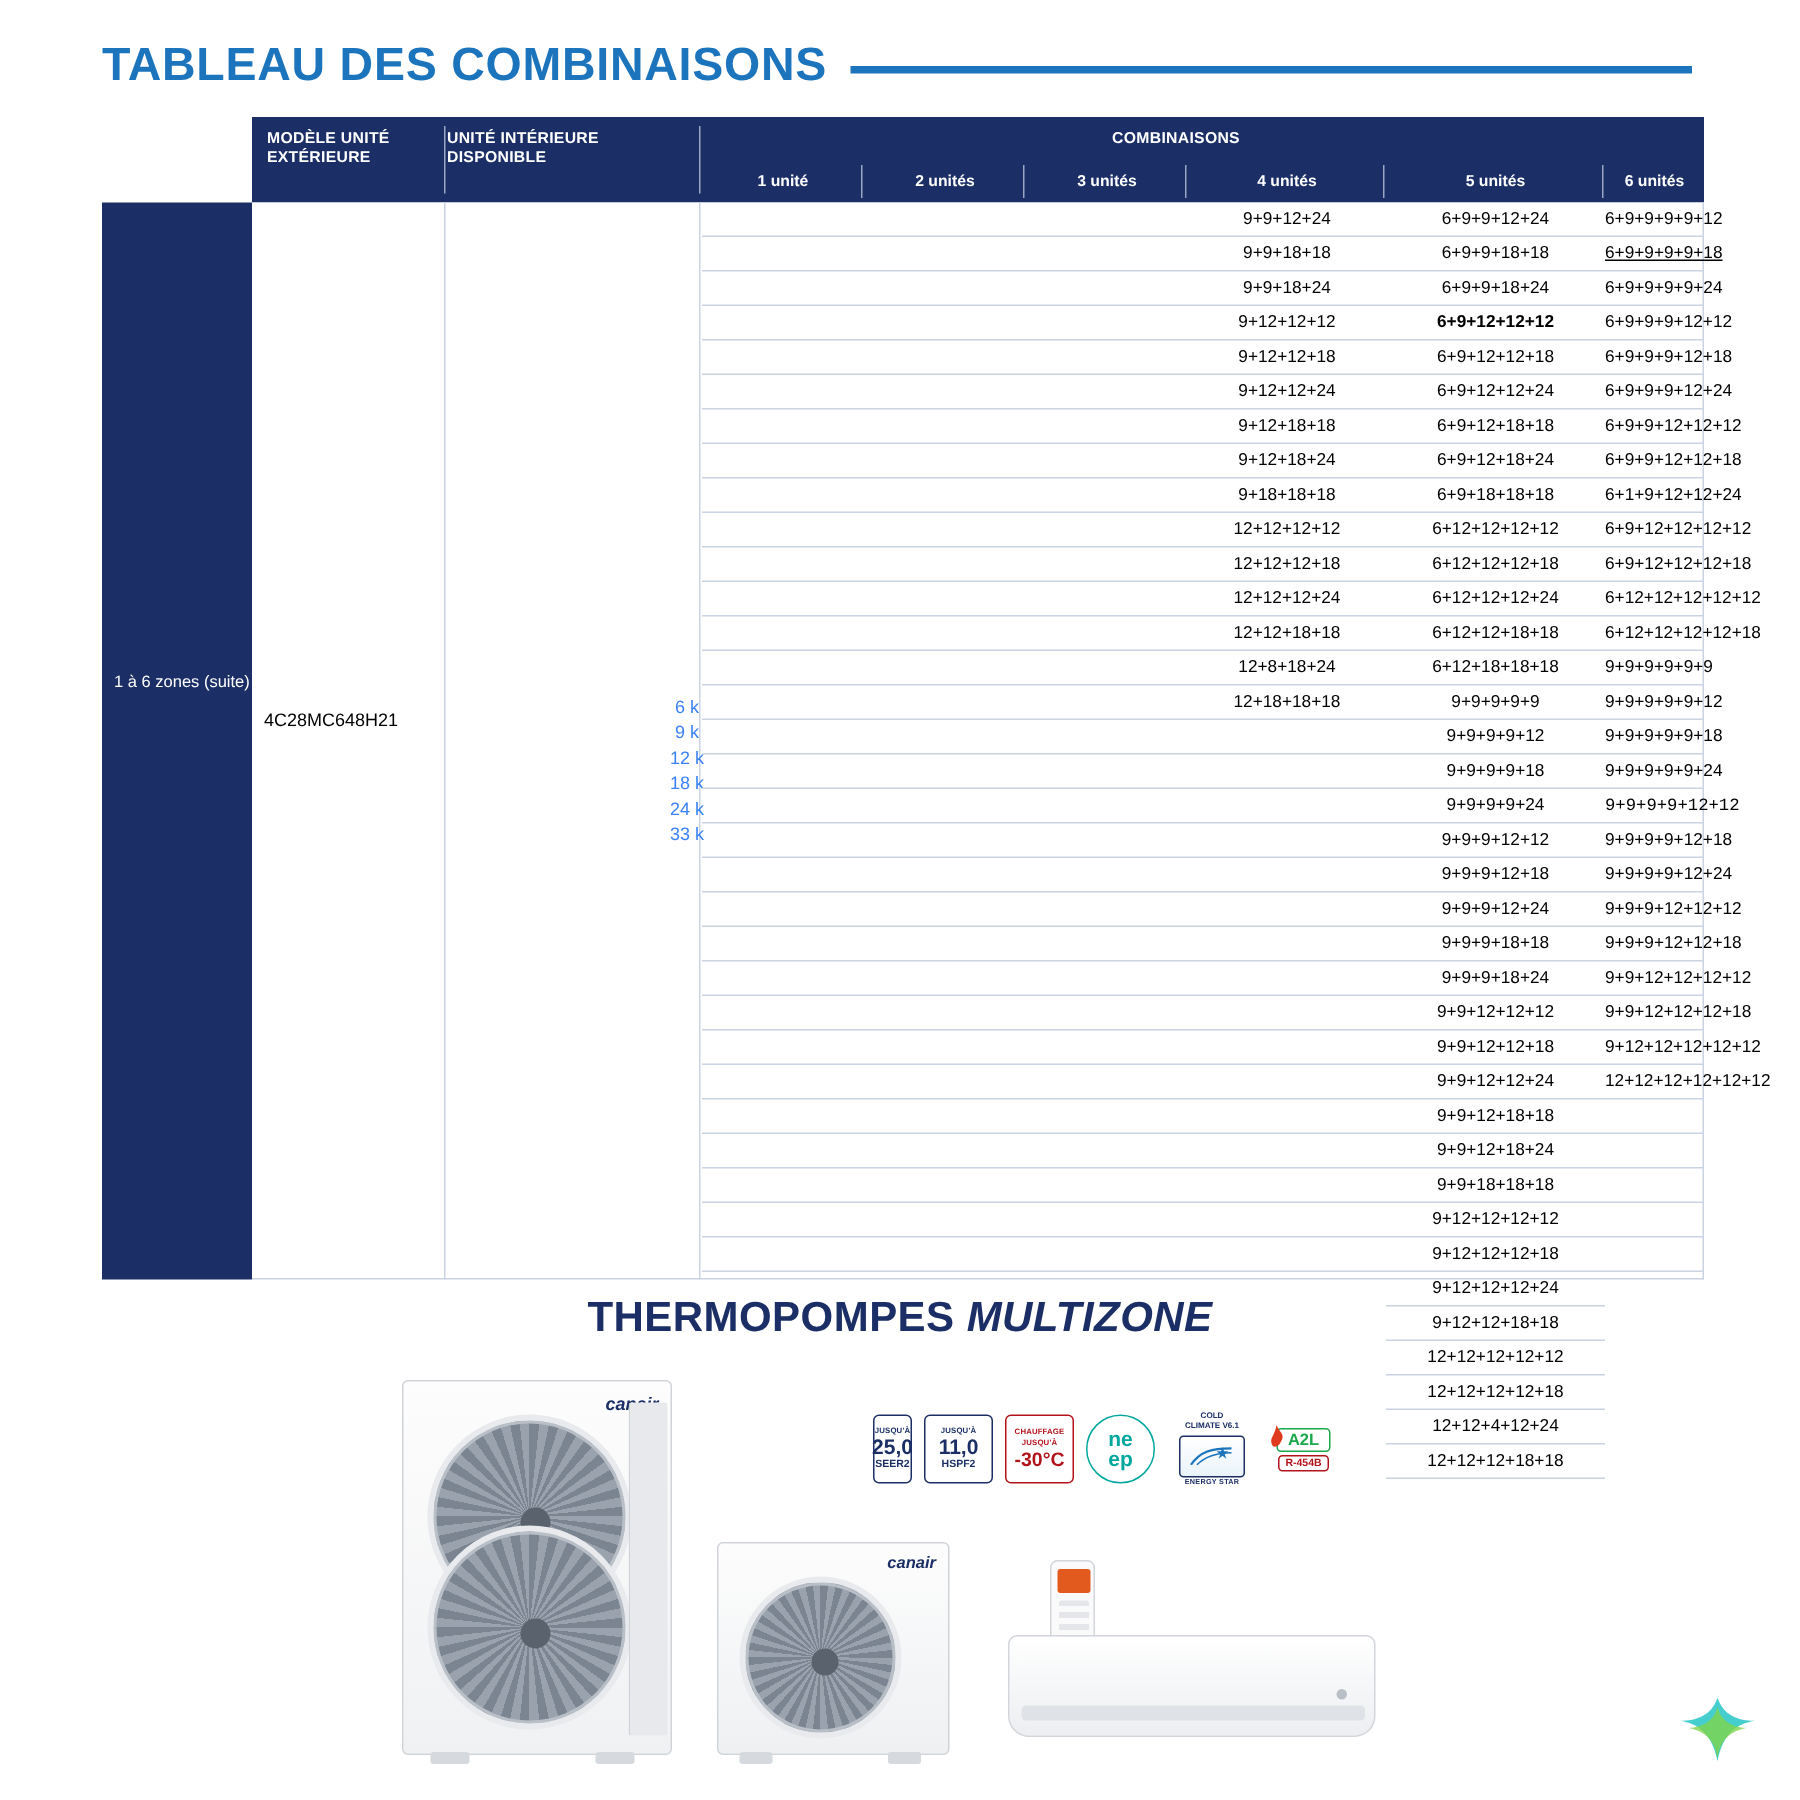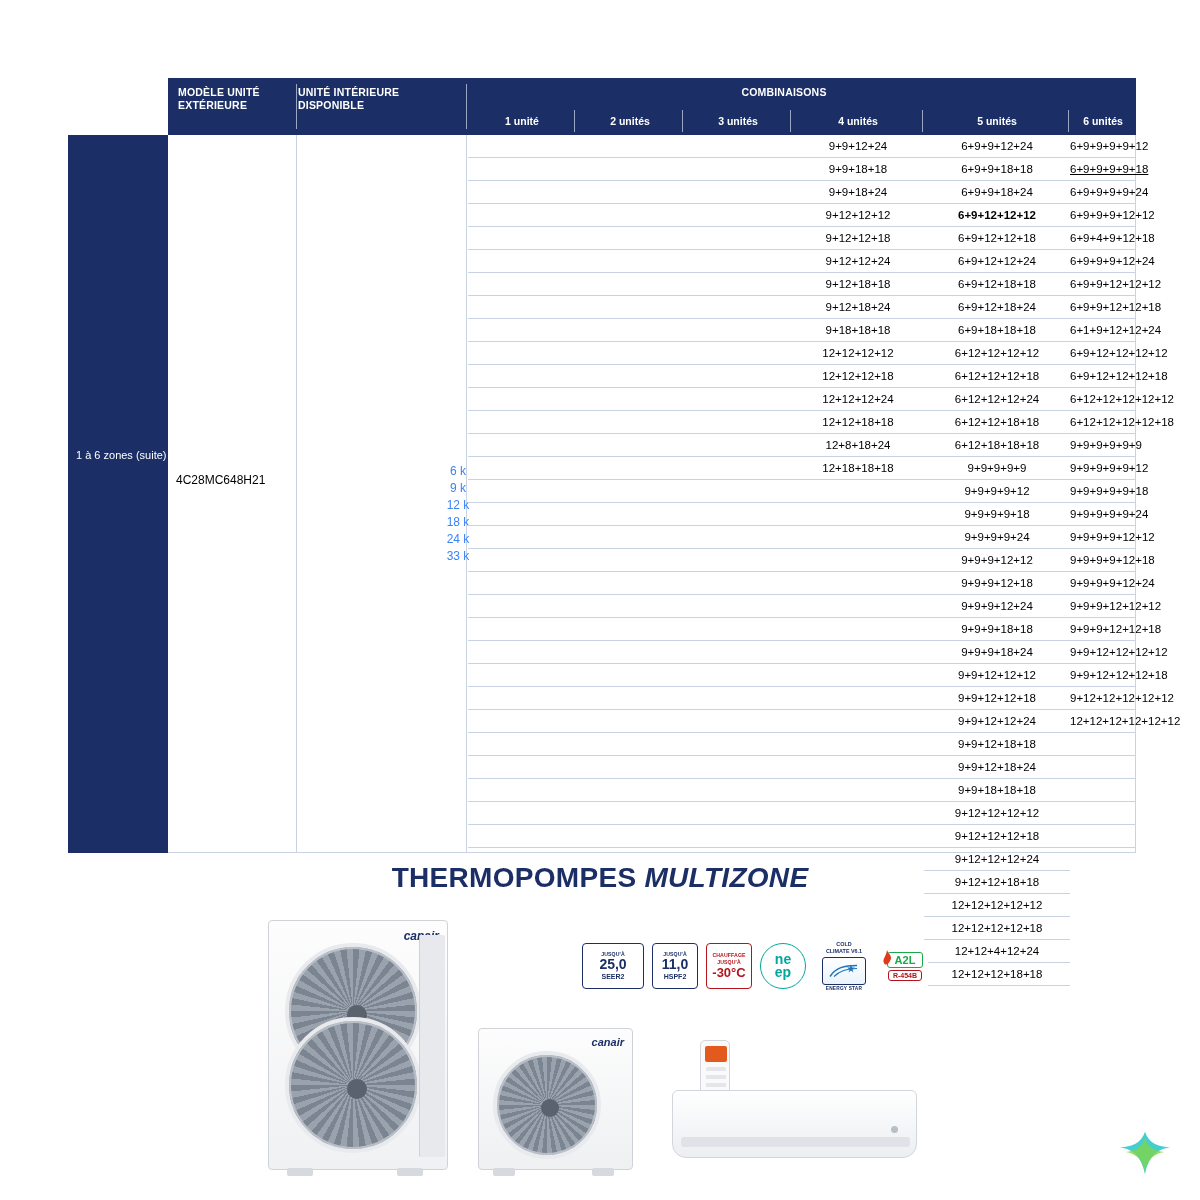--- a/index.html
+++ b/index.html
@@ -143,21 +143,21 @@
   
   .badges { position: absolute; left: 582px; top: 938px; height: 56px; display: flex; align-items: center; gap: 8px; }
   .badge {
     border: 1.6px solid #1b2f66; border-radius: 4px; color: #1b2f66;
     display: flex; flex-direction: column; align-items: center; justify-content: center;
     text-align: center; background: #fff;
   }
   .badge .small { font-size: 5.2px; font-weight: bold; line-height: 6.5px; letter-spacing: .1px; }
   .badge .big { font-size: 14px; font-weight: bold; line-height: 15px; }
   .badge .unit { font-size: 7px; font-weight: bold; line-height: 9px; }
-  .b-seer { width: 62px; height: 46px; text-align: center; }
+  .b-seer { width: 26px; height: 46px; text-align: center; }
   .b-hspf { width: 46px; height: 46px; }
   .b-heat { width: 46px; height: 46px; border-color: #b3131b; color: #b3131b; }
   .b-heat .big { font-size: 13px; }
   .b-neep { width: 46px; height: 46px; border-color: #00a79d; color: #00a79d; border-radius: 50%; }
   .b-neep .neep { font-size: 14px; font-weight: bold; line-height: 13px; }
   .b-cold { width: 60px; height: 52px; border: none; }
   .b-cold .cc { font-size: 5.4px; font-weight: bold; color: #1b2f66; line-height: 6.6px; }
   .b-cold .star {
     width: 44px; height: 28px; border: 1.4px solid #1b2f66; border-radius: 3px;
     display: flex; align-items: center; justify-content: center; margin: 2px 0 1px;
@@ -177,20 +177,24 @@
   .flame { position: absolute; left: -6px; top: -2px; width: 12px; height: 16px; }
 
   
   .corner-logo { position: absolute; right: 26px; bottom: 22px; width: 58px; height: 50px; }
 </style>
 </head>
 <body>
 
 <div class="page">
 
+  <div class="title-row">
+    <h1>TABLEAU DES COMBINAISONS</h1>
+    <div class="title-rule"></div>
+  </div>
 
   <div class="table-wrap">
     <div class="hdr-band"></div>
 
     <div class="hdr-cell hdr-model">MODÈLE UNITÉ EXTÉRIEURE</div>
     <div class="hdr-cell hdr-indoor">UNITÉ INTÉRIEURE DISPONIBLE</div>
     <div class="hdr-cell hdr-comb">COMBINAISONS</div>
 
     <div class="hdr-sub" style="left:400px;width:108px;">1 unité</div>
     <div class="hdr-sub" style="left:508px;width:108px;">2 unités</div>
@@ -392,34 +396,34 @@
         <div class="cellrow" style="top: 759px; left: 0px; width: 146px;">12+12+12+12+12</div>
         <div class="cellrow" style="top: 782px; left: 0px; width: 146px;">12+12+12+12+18</div>
         <div class="cellrow" style="top: 805px; left: 0px; width: 146px;">12+12+4+12+24</div>
         <div class="cellrow" style="top: 828px; left: 0px; width: 146px;">12+12+12+18+18</div>
       </div>
     <div class="colgroup" id="col6" style="left:1002px; top:57px; width:66px;">
         <div class="cellrow" style="top: 0px; left: 0px; width: 66px;">6+9+9+9+9+12</div>
         <div class="cellrow" style="top: 23px; left: 0px; width: 66px; text-decoration: underline;">6+9+9+9+9+18</div>
         <div class="cellrow" style="top: 46px; left: 0px; width: 66px;">6+9+9+9+9+24</div>
         <div class="cellrow" style="top: 69px; left: 0px; width: 66px;">6+9+9+9+12+12</div>
-        <div class="cellrow" style="top: 92px; left: 0px; width: 66px;">6+9+4+9+12+18</div>
+        <div class="cellrow" style="top: 92px; left: 0px; width: 66px;">6+9+9+9+12+18</div>
         <div class="cellrow" style="top: 115px; left: 0px; width: 66px;">6+9+9+9+12+24</div>
         <div class="cellrow" style="top: 138px; left: 0px; width: 66px;">6+9+9+12+12+12</div>
         <div class="cellrow" style="top: 161px; left: 0px; width: 66px;">6+9+9+12+12+18</div>
         <div class="cellrow" style="top: 184px; left: 0px; width: 66px;">6+1+9+12+12+24</div>
         <div class="cellrow" style="top: 207px; left: 0px; width: 66px;">6+9+12+12+12+12</div>
         <div class="cellrow" style="top: 230px; left: 0px; width: 66px;">6+9+12+12+12+18</div>
         <div class="cellrow" style="top: 253px; left: 0px; width: 66px;">6+12+12+12+12+12</div>
         <div class="cellrow" style="top: 276px; left: 0px; width: 66px;">6+12+12+12+12+18</div>
         <div class="cellrow" style="top: 299px; left: 0px; width: 66px;">9+9+9+9+9+9</div>
         <div class="cellrow" style="top: 322px; left: 0px; width: 66px;">9+9+9+9+9+12</div>
         <div class="cellrow" style="top: 345px; left: 0px; width: 66px;">9+9+9+9+9+18</div>
         <div class="cellrow" style="top: 368px; left: 0px; width: 66px;">9+9+9+9+9+24</div>
-        <div class="cellrow" style="top: 391px; left: 0px; width: 66px;">9+9+9+9+12+12</div>
+        <div class="cellrow" style="top: 391px; left: 0px; width: 66px; font-family: Liberation Mono, monospace;">9+9+9+9+12+12</div>
         <div class="cellrow" style="top: 414px; left: 0px; width: 66px;">9+9+9+9+12+18</div>
         <div class="cellrow" style="top: 437px; left: 0px; width: 66px;">9+9+9+9+12+24</div>
         <div class="cellrow" style="top: 460px; left: 0px; width: 66px;">9+9+9+12+12+12</div>
         <div class="cellrow" style="top: 483px; left: 0px; width: 66px;">9+9+9+12+12+18</div>
         <div class="cellrow" style="top: 506px; left: 0px; width: 66px;">9+9+12+12+12+12</div>
         <div class="cellrow" style="top: 529px; left: 0px; width: 66px;">9+9+12+12+12+18</div>
         <div class="cellrow" style="top: 552px; left: 0px; width: 66px;">9+12+12+12+12+12</div>
         <div class="cellrow" style="top: 575px; left: 0px; width: 66px;">12+12+12+12+12+12</div>
         <div class="cellrow blank" style="top: 598px; left: 0px; width: 66px;">&nbsp;</div>
         <div class="cellrow blank" style="top: 621px; left: 0px; width: 66px;">&nbsp;</div>

